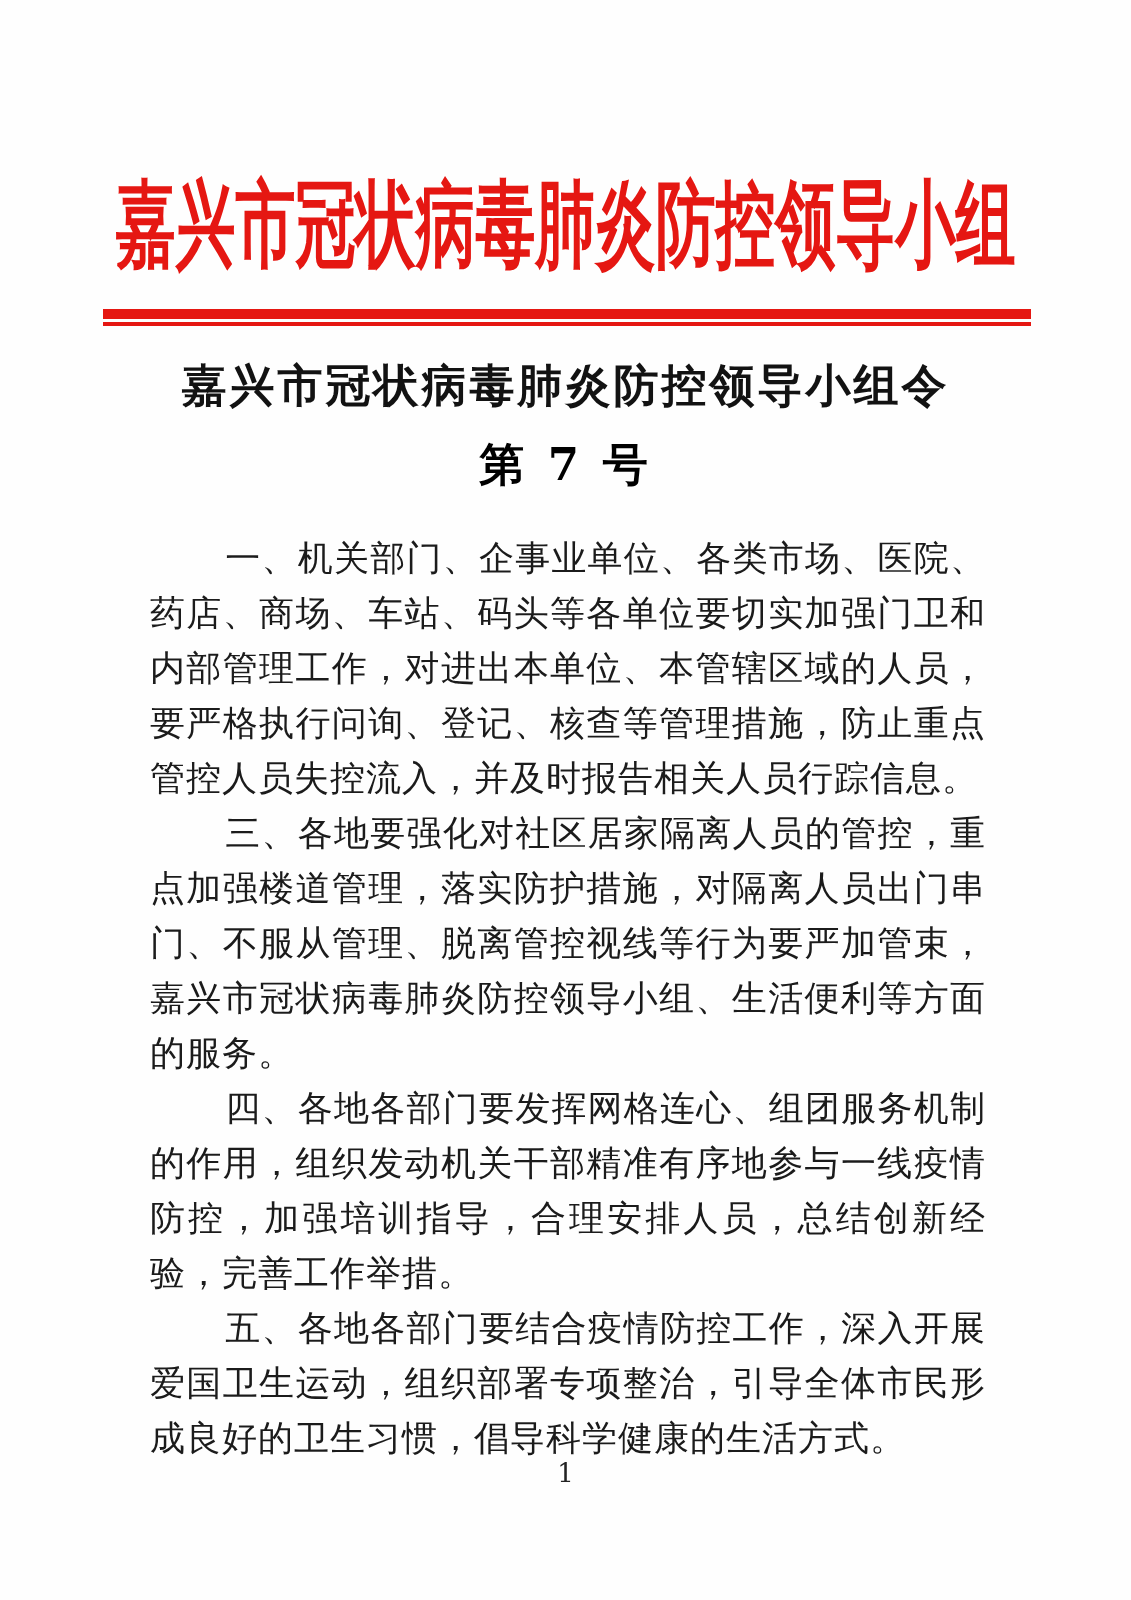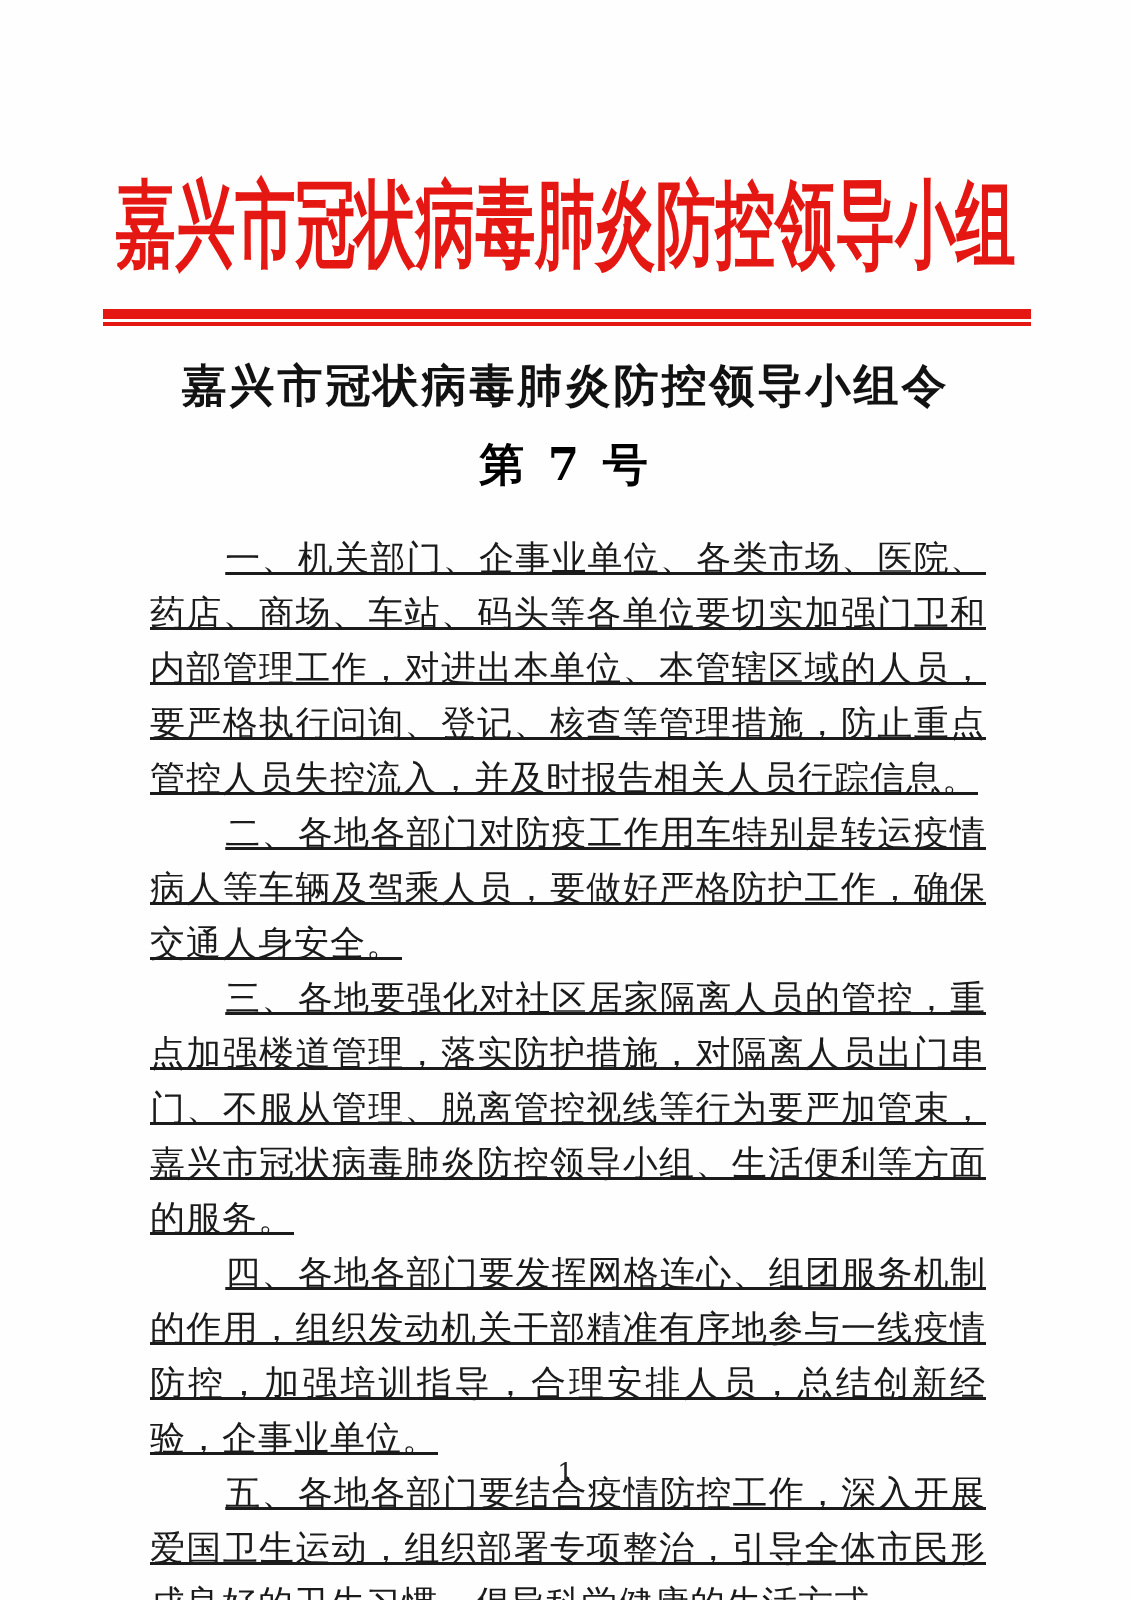--- a/index.html
+++ b/index.html
@@ -93,21 +93,20 @@
     line-height: 55px;
     color: #1b1b1b;
     text-align: justify;
     text-justify: inter-character;
   }
   .doc-body p {
     margin: 0;
     padding: 0;
     text-indent: 2.15em;
     letter-spacing: 1px;
-    text-decoration: underline;
   }
   
   .page-number {
     position: absolute;
     top: 1458px;
     left: 0;
     width: 100%;
     text-align: center;
     font-size: 26px;
     color: #222222;
@@ -126,21 +125,20 @@
     <div class="rule-thick"></div>
     <div class="rule-thin"></div>
   </div>
 
   <h1 class="doc-title">嘉兴市冠状病毒肺炎防控领导小组令</h1>
 
   <h2 class="doc-number">第 7 号</h2>
 
   <div class="doc-body">
     <p>一、机关部门、企事业单位、各类市场、医院、药店、商场、车站、码头等各单位要切实加强门卫和内部管理工作，对进出本单位、本管辖区域的人员，要严格执行问询、登记、核查等管理措施，防止重点管控人员失控流入，并及时报告相关人员行踪信息。</p>
-    <p>二、各地各部门对防疫工作用车特别是转运疫情病人等车辆及驾乘人员，要做好严格防护工作，确保交通人身安全。</p>
     <p>三、各地要强化对社区居家隔离人员的管控，重点加强楼道管理，落实防护措施，对隔离人员出门串门、不服从管理、脱离管控视线等行为要严加管束，嘉兴市冠状病毒肺炎防控领导小组、生活便利等方面的服务。</p>
-    <p>四、各地各部门要发挥网格连心、组团服务机制的作用，组织发动机关干部精准有序地参与一线疫情防控，加强培训指导，合理安排人员，总结创新经验，企事业单位。</p>
+    <p>四、各地各部门要发挥网格连心、组团服务机制的作用，组织发动机关干部精准有序地参与一线疫情防控，加强培训指导，合理安排人员，总结创新经验，完善工作举措。</p>
     <p>五、各地各部门要结合疫情防控工作，深入开展爱国卫生运动，组织部署专项整治，引导全体市民形成良好的卫生习惯，倡导科学健康的生活方式。</p>
   </div>
 
   <div class="page-number">1</div>
 
 </div>
 
 </body></html>

